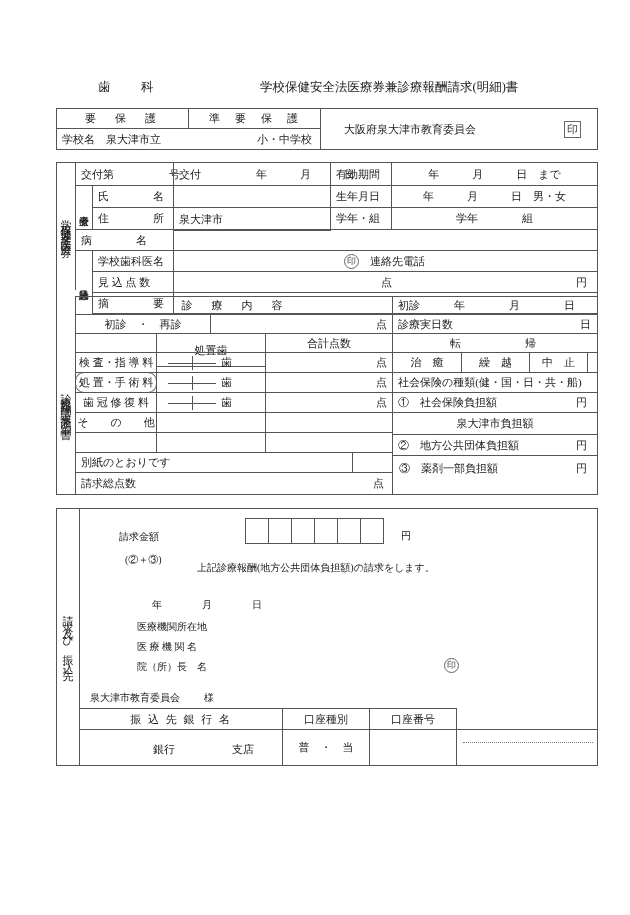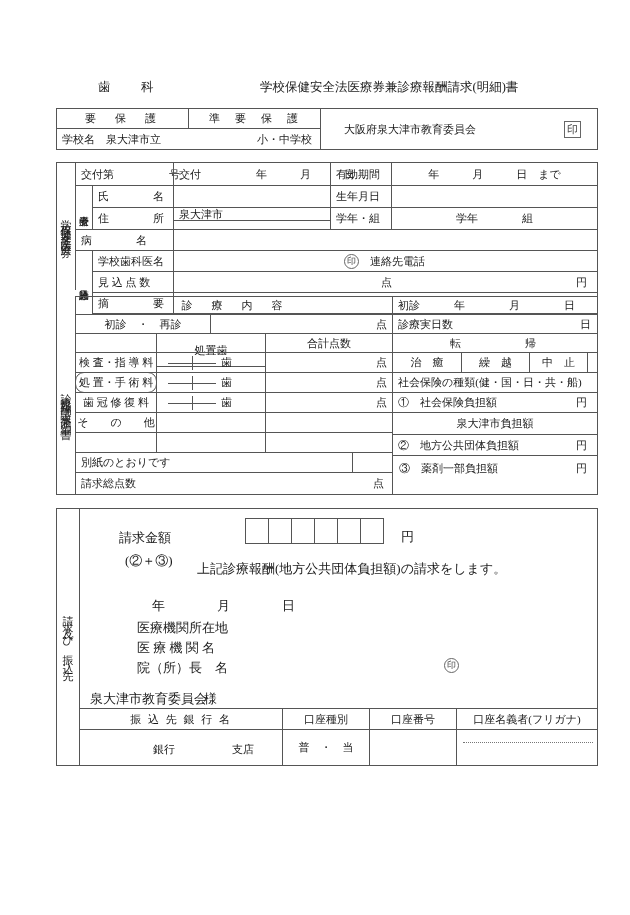--- a/index.html
+++ b/index.html
@@ -35,21 +35,21 @@
     line-height: 1.1;
     white-space: nowrap;
   }
   .c  { justify-content: center; }
   .l  { justify-content: flex-start; padding-left: 5px; text-align: center; }
   .r  { justify-content: flex-end;  padding-right: 5px; }
   .sp { letter-spacing: 4px; }
   .sp2 { letter-spacing: 2px; }
   .txt {
     position: absolute;
-    font-size: 13px;
+    font-size: 10px;
     line-height: 1.1;
     white-space: nowrap;
   }
 
   
   .vert {
     position: absolute;
     box-sizing: border-box;
     border: 1px solid #555;
     display: flex;
@@ -159,23 +159,24 @@
   <div class="cell l" style="left:63px; top:162px; width:99px; height:24px;">交付第　　　　　号</div>
   <div class="cell l" style="left:161px; top:162px; width:158px; height:24px;">交付　　　　　年　　　月　　　日</div>
   <div class="cell l" style="left:318px; top:162px; width:62px; height:24px;">有効期間</div>
   <div class="cell c" style="left:379px; top:162px; width:207px; height:24px;">年　　　月　　　日　まで</div>
 
   <div class="vert" style="left:63px; top:185px; width:18px; height:45px; border:none; border-right:1px solid #555; letter-spacing:0px; font-size:10px;">受療者</div>
 
   <div class="cell l" style="left:80px; top:185px; width:82px; height:23px;">氏　　　　名</div>
   <div class="cell l" style="left:161px; top:185px; width:158px; height:23px;"></div>
   <div class="cell l" style="left:318px; top:185px; width:62px; height:23px;">生年月日</div>
+  <div class="cell c" style="left:379px; top:185px; width:207px; height:23px;">年　　　月　　　日　男・女</div>
 
   <div class="cell l" style="left:80px; top:207px; width:82px; height:23px;">住　　　　所</div>
-  <div class="cell l" style="left:161px; top:207px; width:158px; height:14px;">泉大津市</div>
+  <div class="cell l" style="left:161px; top:207px; width:158px; height:24px;">泉大津市</div>
   <div class="cell l" style="left:318px; top:207px; width:62px; height:23px;">学年・組</div>
   <div class="cell c" style="left:379px; top:207px; width:207px; height:23px;">学年　　　　組</div>
 
   <div class="cell l" style="left:63px; top:229px; width:99px; height:22px;">病　　　　名</div>
   <div class="cell l" style="left:161px; top:229px; width:425px; height:22px;"></div>
 
   <div class="vert" style="left:63px; top:250px; width:18px; height:64px; border:none; border-right:1px solid #555; letter-spacing:0px; font-size:10px;">診療見込</div>
 
   <div class="cell l" style="left:80px; top:250px; width:82px; height:22px;">学校歯科医名</div>
   <div class="cell l" style="left:161px; top:250px; width:425px; height:22px; position:absolute;">
@@ -305,21 +306,20 @@
   <div class="seal-ci" style="left:432px; top:658px;">印</div>
 
   <div class="txt" style="left:78px; top:692px;">泉大津市教育委員会</div>
   <div class="txt" style="left:192px; top:692px;">様</div>
 
   <div class="cell c" style="left:67px; top:708px; width:204px; height:22px;">
     <span class="sp2">振 込 先 銀 行 名</span>
   </div>
   <div class="cell c" style="left:270px; top:708px; width:88px; height:22px;">口座種別</div>
   <div class="cell c" style="left:357px; top:708px; width:88px; height:22px;">口座番号</div>
-  <div class="cell c" style="left:444px; top:708px; width:142px; height:22px;">口座名義者(フリガナ)</div>
 
   <div class="cell" style="left:67px; top:729px; width:204px; height:37px; position:absolute;">
     <span style="position:absolute; left:73px; top:13px;">銀行</span>
     <span style="position:absolute; left:152px; top:13px;">支店</span>
   </div>
   <div class="cell c" style="left:270px; top:729px; width:88px; height:37px;">普　・　当</div>
   <div class="cell c" style="left:357px; top:729px; width:88px; height:37px;"></div>
   <div class="cell c" style="left:444px; top:729px; width:142px; height:37px; position:absolute;">
     <span class="dotline" style="left:6px; top:12px; width:130px;"></span>
   </div>

